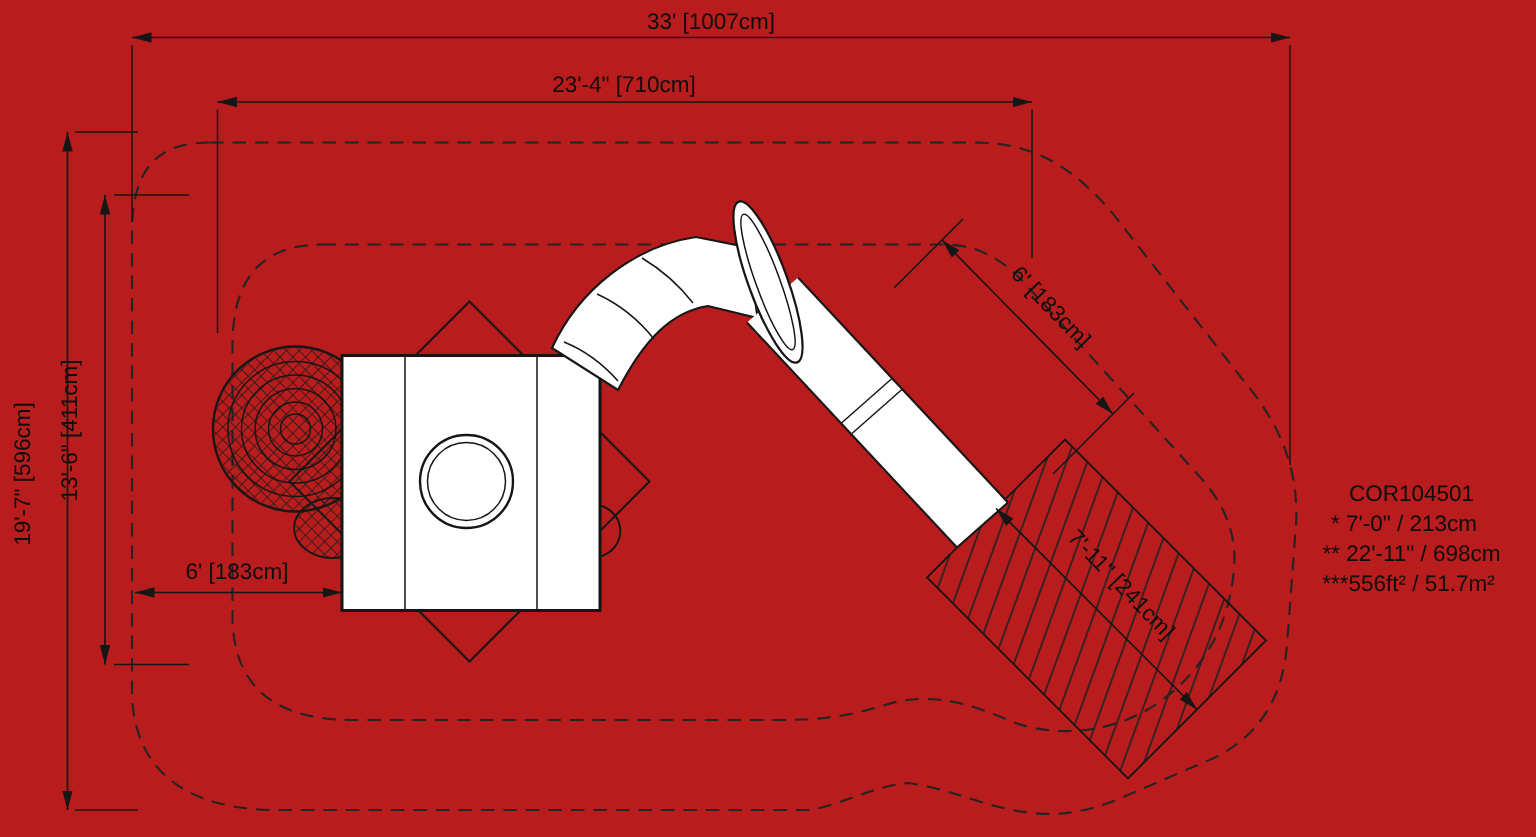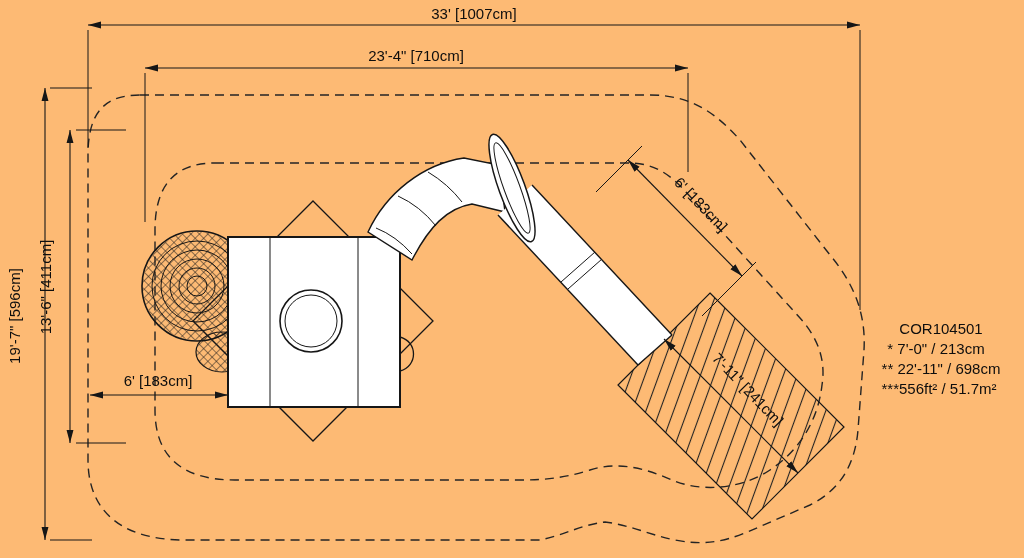--- a/index.html
+++ b/index.html
@@ -1,17 +1,17 @@
 <!DOCTYPE html>
 <html><head>
 <meta charset="utf-8">
 <style>
   html,body{margin:0;padding:0;background:#fff;}
   .canvas{
-    width:1024px;height:558px;position:relative;background:#fdba74;
+    width:1024px;height:558px;position:relative;background:#b91c1c;
     font-family:"Liberation Sans", sans-serif;overflow:hidden;
   }
   svg{display:block;}
   .dim{stroke:#161616;stroke-width:1.1;fill:none;}
   .ext{stroke:#161616;stroke-width:1;fill:none;}
   .dimtext{font-size:15px;fill:#0e0e0e;}
   .notetext{font-size:15px;fill:#0e0e0e;}
   .dashed{stroke:#242424;stroke-width:1.4;fill:none;stroke-dasharray:9 6;}
   .outline{stroke:#161616;fill:none;}
   .thin{stroke:#161616;stroke-width:1;fill:none;}

